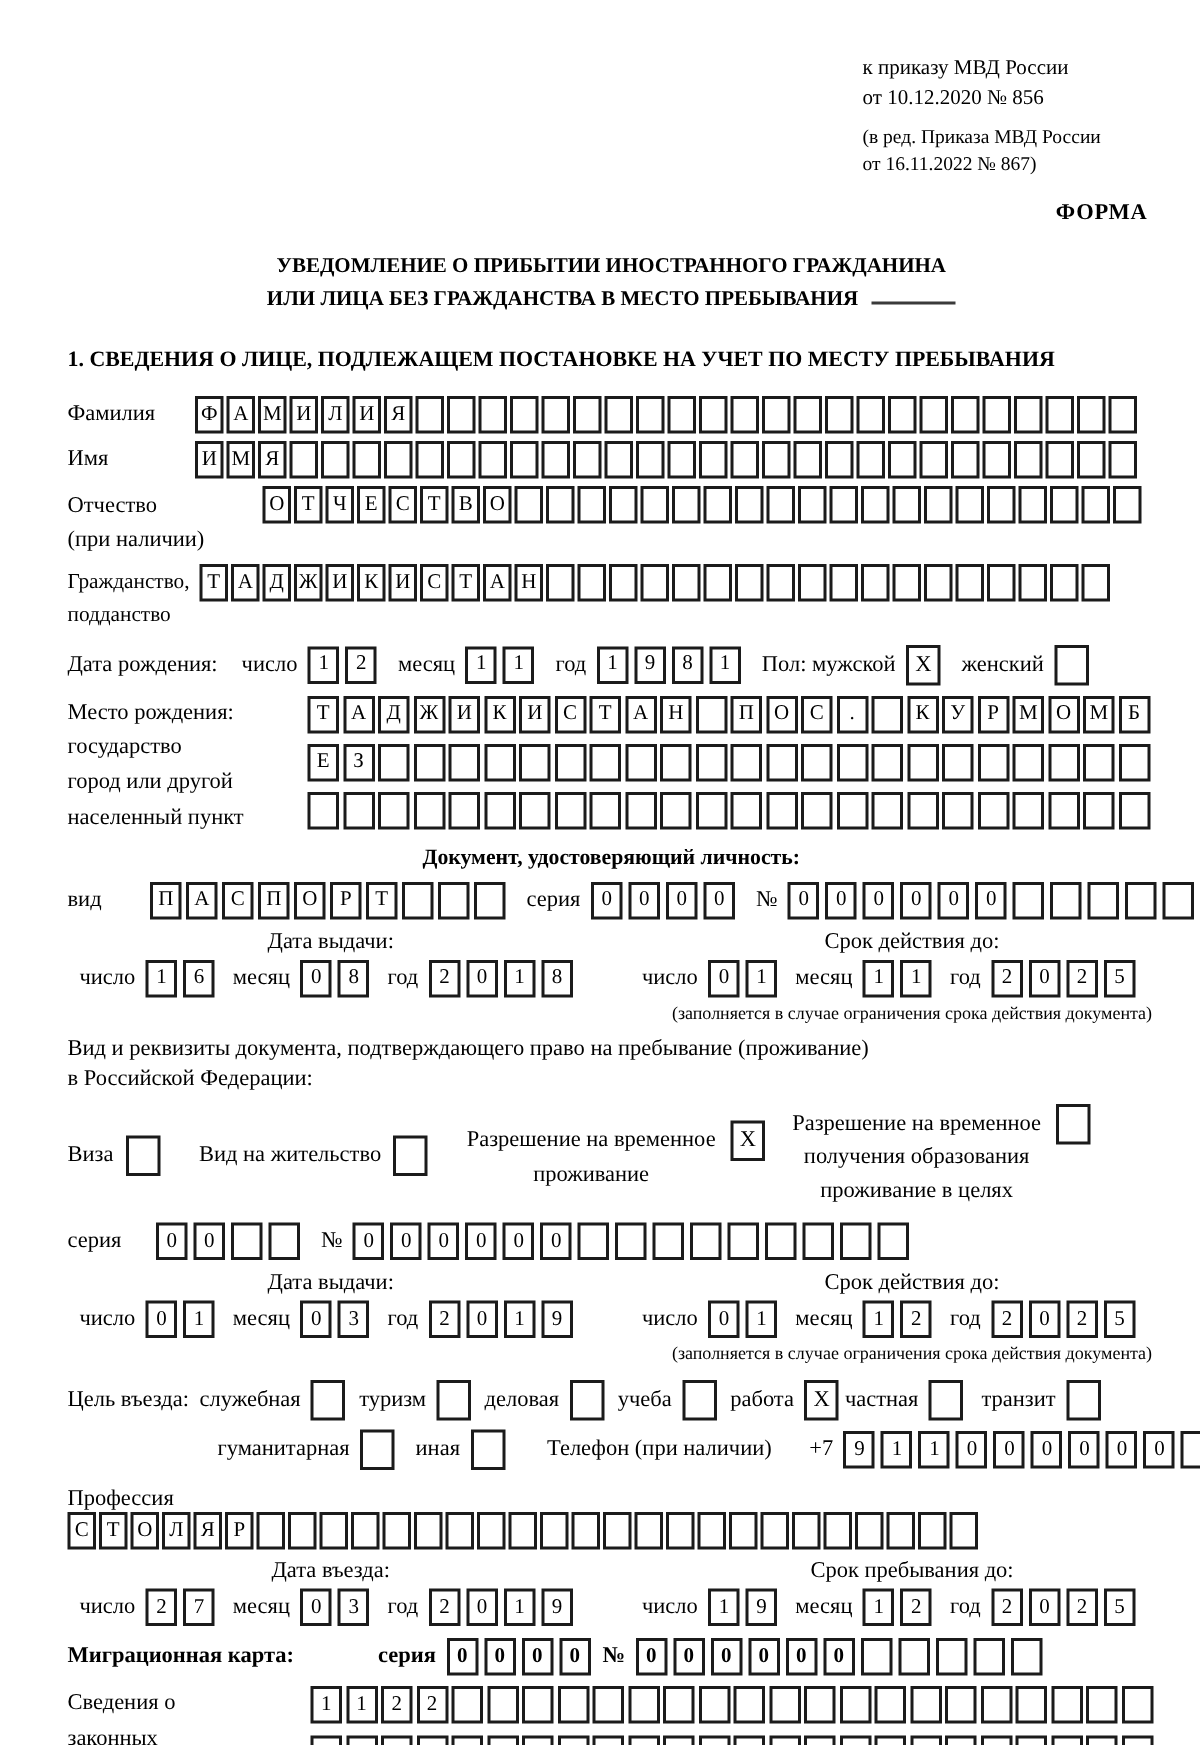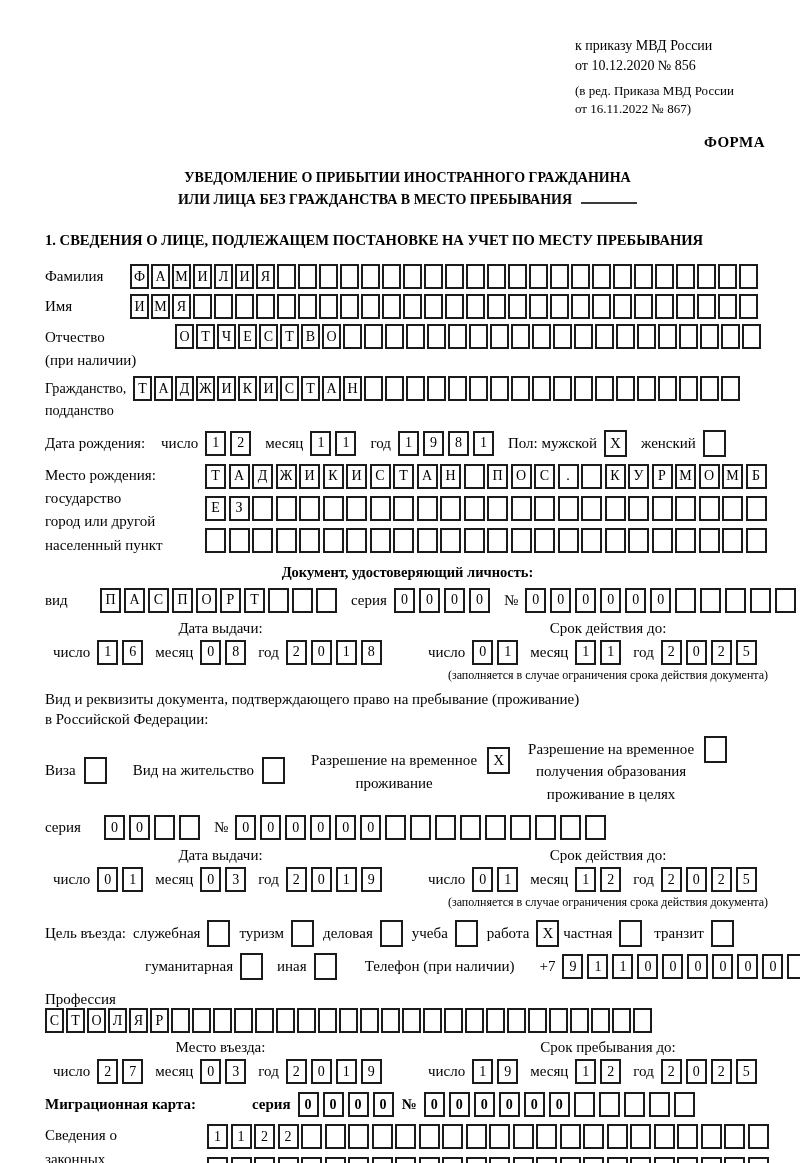--- a/index.html
+++ b/index.html
@@ -647,21 +647,21 @@
         <span></span>
         <span></span>
         <span></span>
         <span></span>
         <span></span>
       </span>
   </div>
 
   <div class="datepair">
     <div class="datecol left">
-      <div class="dateheading">Место въезда:</div>
+      <div class="dateheading">Дата въезда:</div>
       <div class="dateline">
         <span class="dl">число</span>
         <span class="boxes date">
             <span>2</span>
             <span>7</span>
           </span>
         <span class="dl mid">месяц</span>
         <span class="boxes date">
             <span>0</span>
             <span>3</span>

